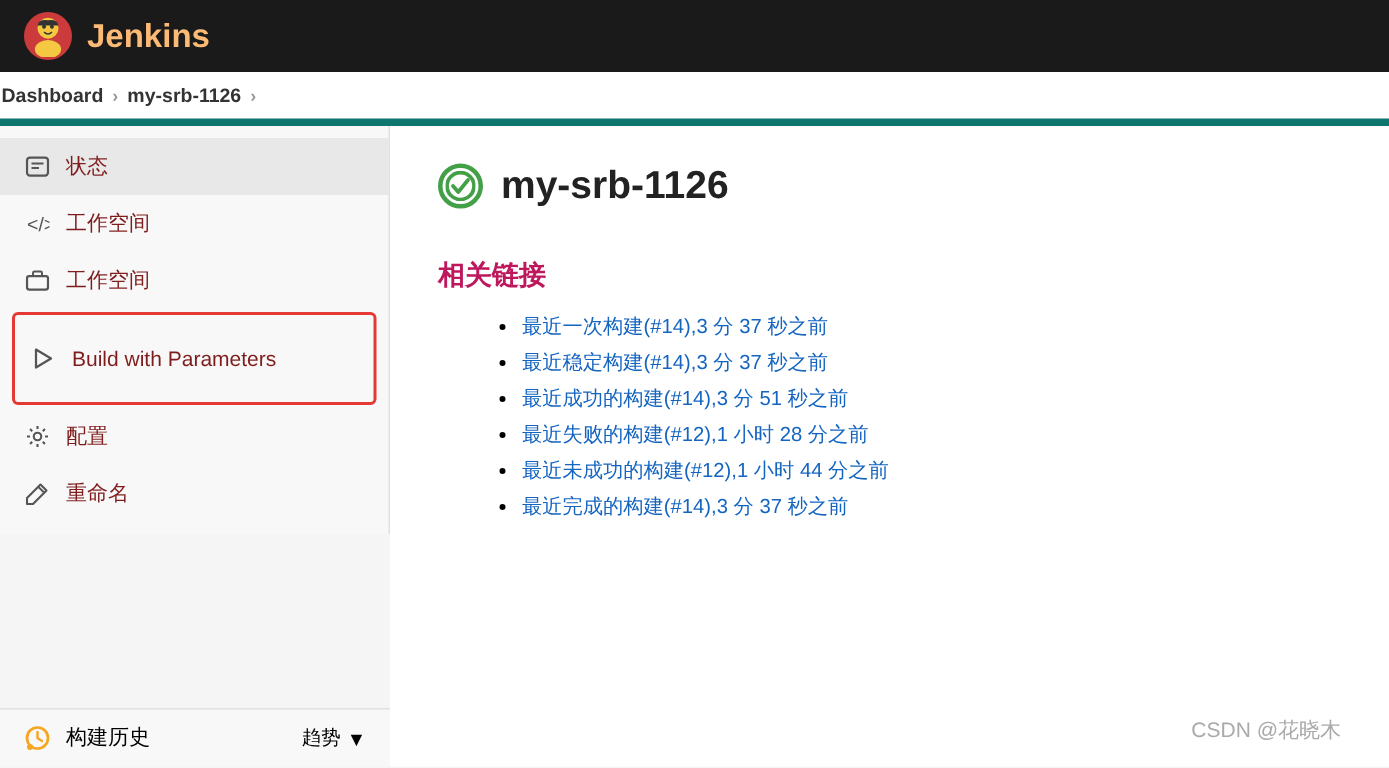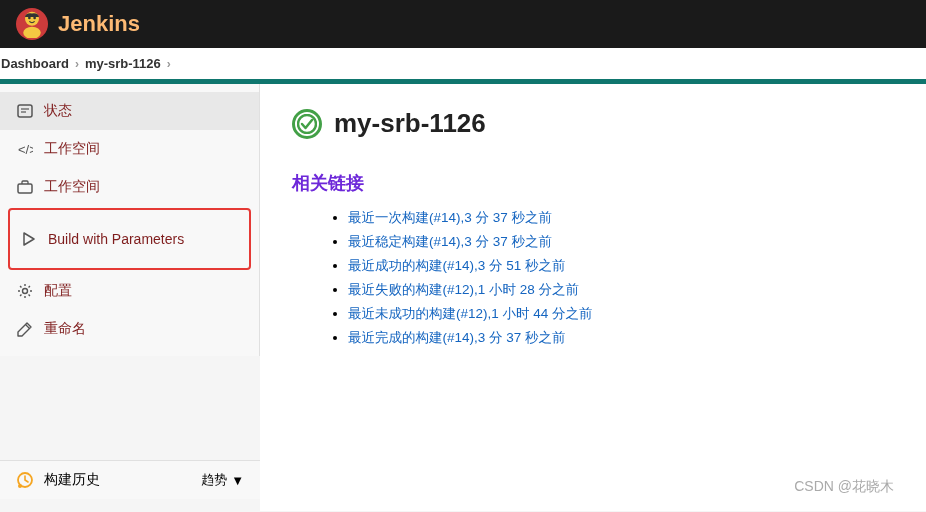--- a/index.html
+++ b/index.html
@@ -84,21 +84,21 @@
     .sidebar-icon {
       width: 18px; height: 18px;
       display: flex; align-items: center; justify-content: center;
       flex-shrink: 0;
       font-size: 15px;
     }
 
     
     .sidebar-footer {
       position: absolute;
-      bottom: 12px;
+      bottom: 0;
       width: 260px;
       border-top: 1px solid #e0e0e0;
       background: #f8f8f8;
       padding: 10px 16px;
       display: flex;
       align-items: center;
       justify-content: space-between;
     }
     .sidebar-footer-left {
       display: flex; align-items: center; gap: 10px;
@@ -133,21 +133,21 @@
     }
     .page-title {
       font-size: 26px;
       font-weight: bold;
       color: #222;
     }
 
     .section-title {
       font-size: 18px;
       font-weight: bold;
-      color: #6d28d9;
+      color: #be185d;
       margin-bottom: 14px;
     }
     .links-list {
       list-style: disc;
       padding-left: 20px;
     }
     .links-list li {
       margin-bottom: 6px;
       margin-left: 36px;
     }

